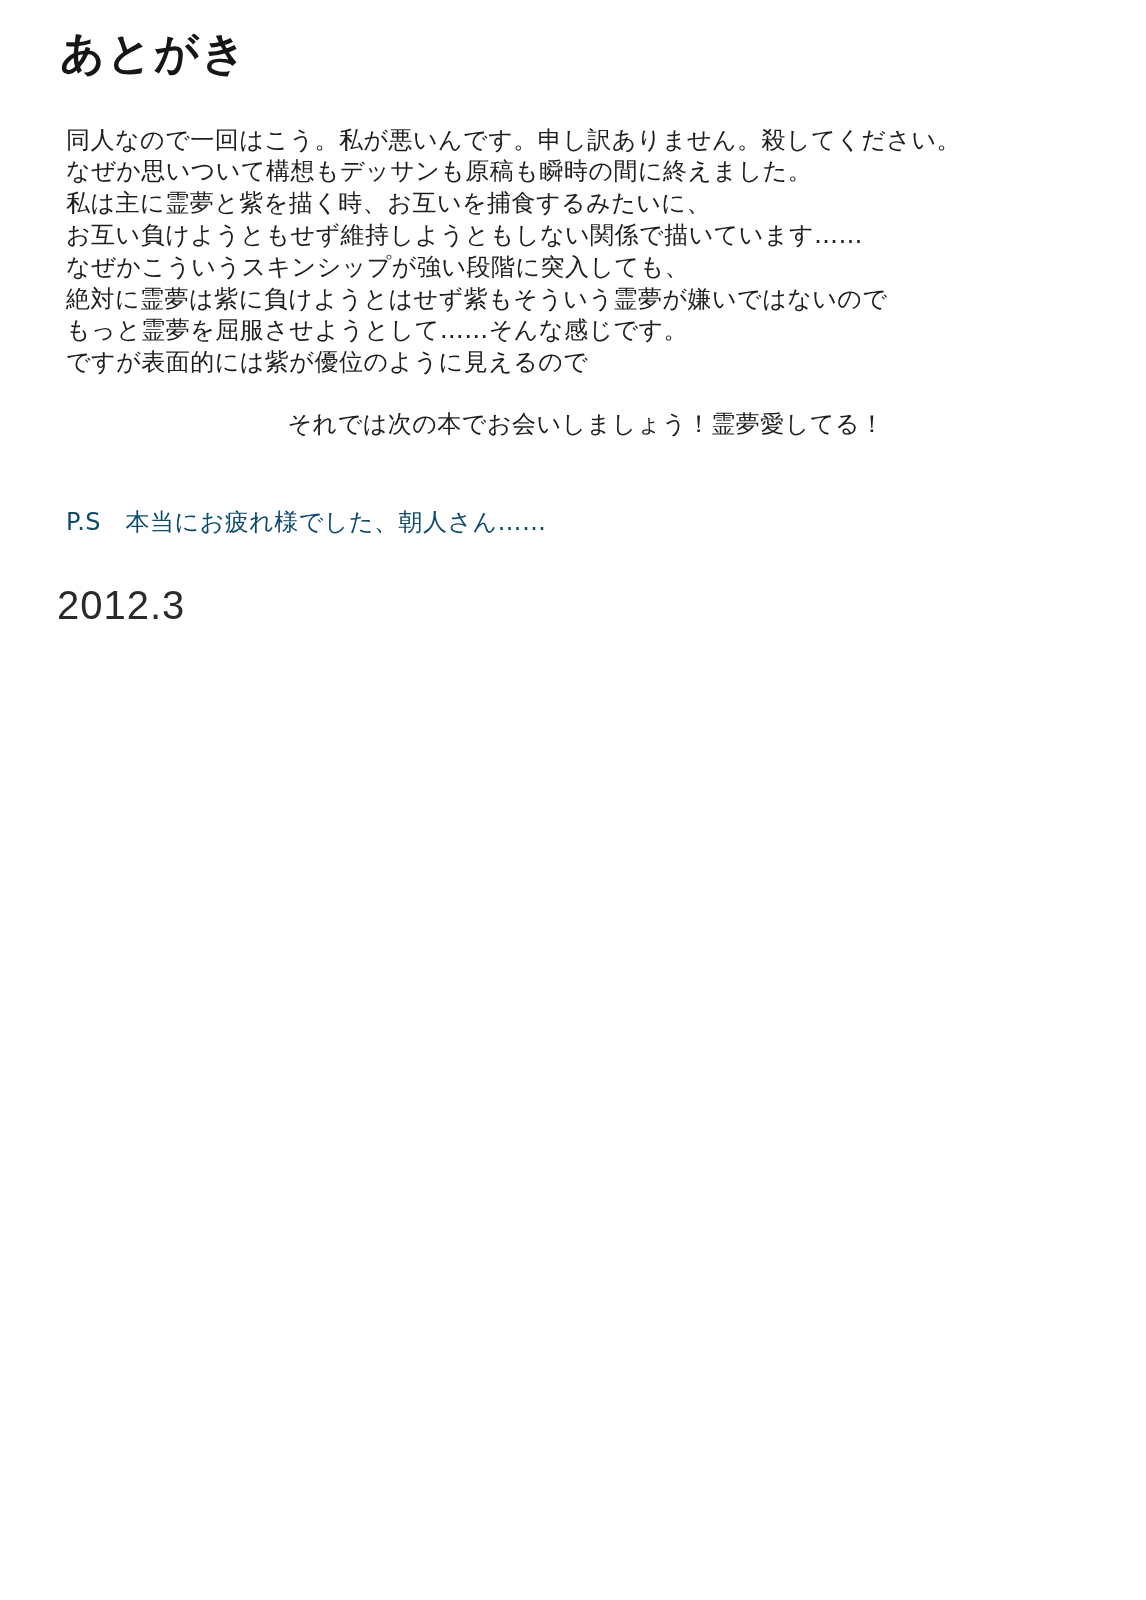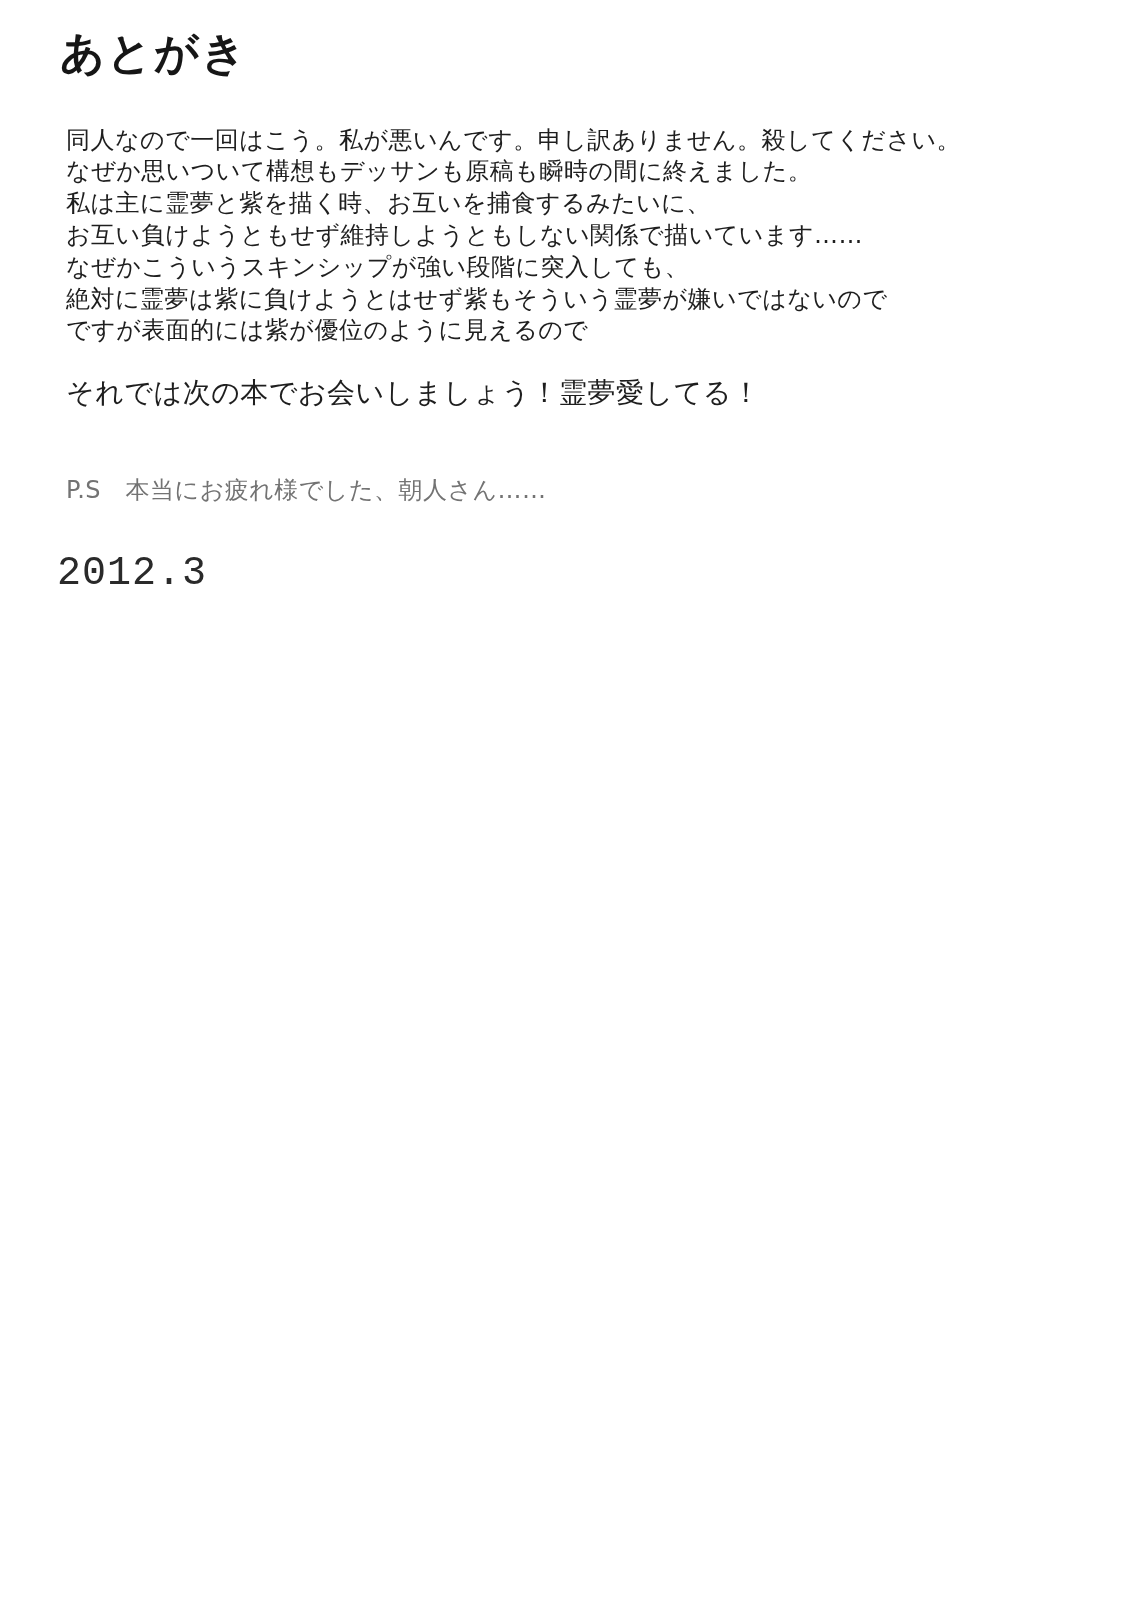--- a/index.html
+++ b/index.html
@@ -33,57 +33,59 @@
     line-height: 31.8px;
     color: #1e1e1e;
     letter-spacing: 0.5px;
   }
   .text-line {
     white-space: pre;
   }
   .closing-line {
     margin-top: 30px;
     margin-left: 6px;
-    font-size: 28px;
+    font-size: 24px;
     line-height: 31.8px;
     color: #1e1e1e;
     letter-spacing: 0.5px;
     white-space: pre;
+    text-align: center;
   }
   .postscript-line {
     margin-top: 66px;
     margin-left: 6px;
     font-size: 24px;
     line-height: 31.8px;
-    color: #737373;
+    color: #0c4a6e;
     letter-spacing: 0.5px;
     white-space: pre;
   }
   .date-line {
     margin-top: 44px;
     margin-left: -3px;
     font-size: 40px;
     color: #2a2a2a;
-    font-family: Liberation Mono, monospace;
+    font-family: Liberation Sans, sans-serif;
     letter-spacing: 1px;
   }
 </style>
 </head>
 <body>
 
 <div class="page">
   <h1 class="page-title">あとがき</h1>
 
   <div class="body-text">
       <div class="text-line">同人なので一回はこう。私が悪いんです。申し訳ありません。殺してください。</div>
       <div class="text-line">なぜか思いついて構想もデッサンも原稿も瞬時の間に終えました。</div>
       <div class="text-line">私は主に霊夢と紫を描く時、お互いを捕食するみたいに、</div>
       <div class="text-line">お互い負けようともせず維持しようともしない関係で描いています……</div>
       <div class="text-line">なぜかこういうスキンシップが強い段階に突入しても、</div>
       <div class="text-line">絶対に霊夢は紫に負けようとはせず紫もそういう霊夢が嫌いではないので</div>
+      <div class="text-line">もっと霊夢を屈服させようとして……そんな感じです。</div>
       <div class="text-line">ですが表面的には紫が優位のように見えるので</div>
     </div>
 
   <div class="closing-line">それでは次の本でお会いしましょう！霊夢愛してる！</div>
 
   <div class="postscript-line">P.S　本当にお疲れ様でした、朝人さん……</div>
 
   <div class="date-line">2012.3</div>
 </div>
 

